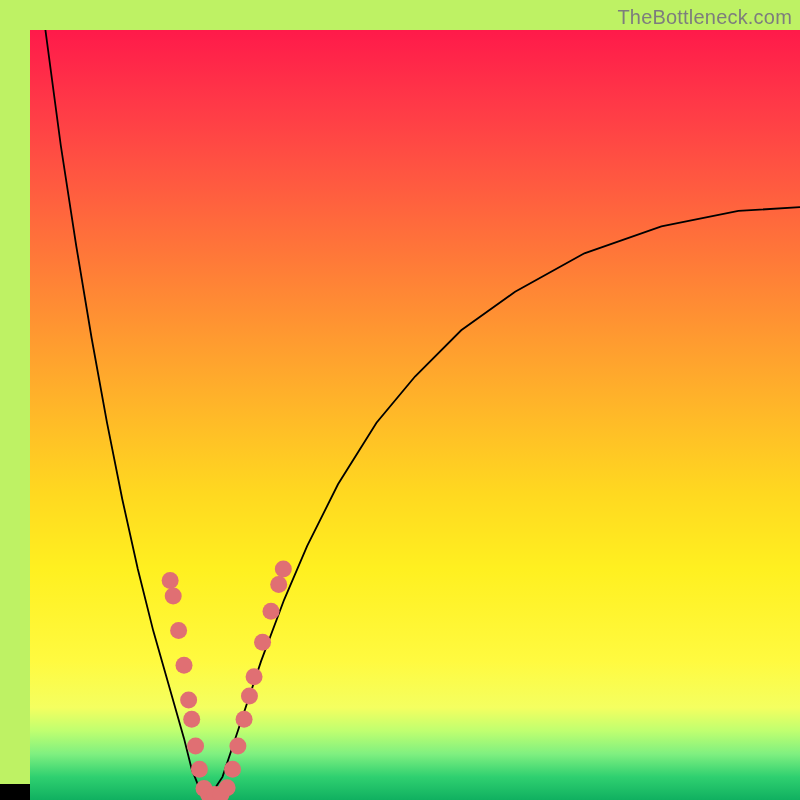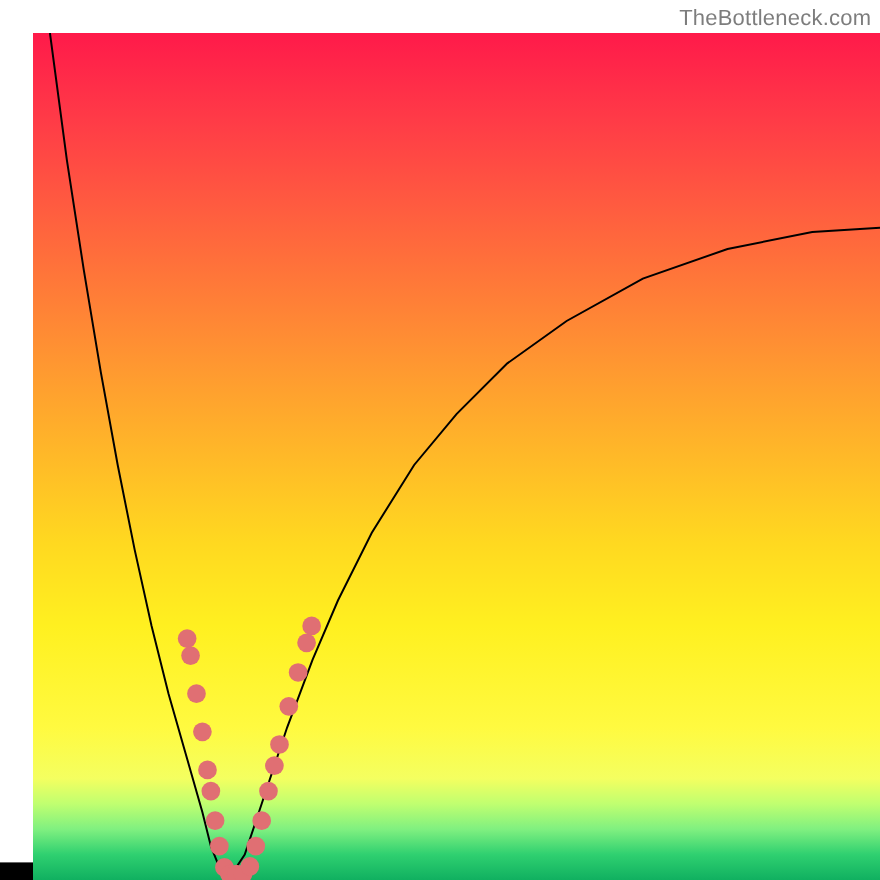--- a/index.html
+++ b/index.html
@@ -8,21 +8,21 @@
     width: 800px;
     height: 800px;
     overflow: hidden;
     background: #000;
     font-family: Arial, Helvetica, sans-serif;
   }
   .frame {
     position: relative;
     width: 800px;
     height: 784px;
-    background: #ffffff;
+    background: #bef264;
   }
   .plot-area {
     position: absolute;
     left: 30px;
     top: 30px;
     width: 770px;
     height: 770px;
     overflow: hidden;
   }
   .gradient {

